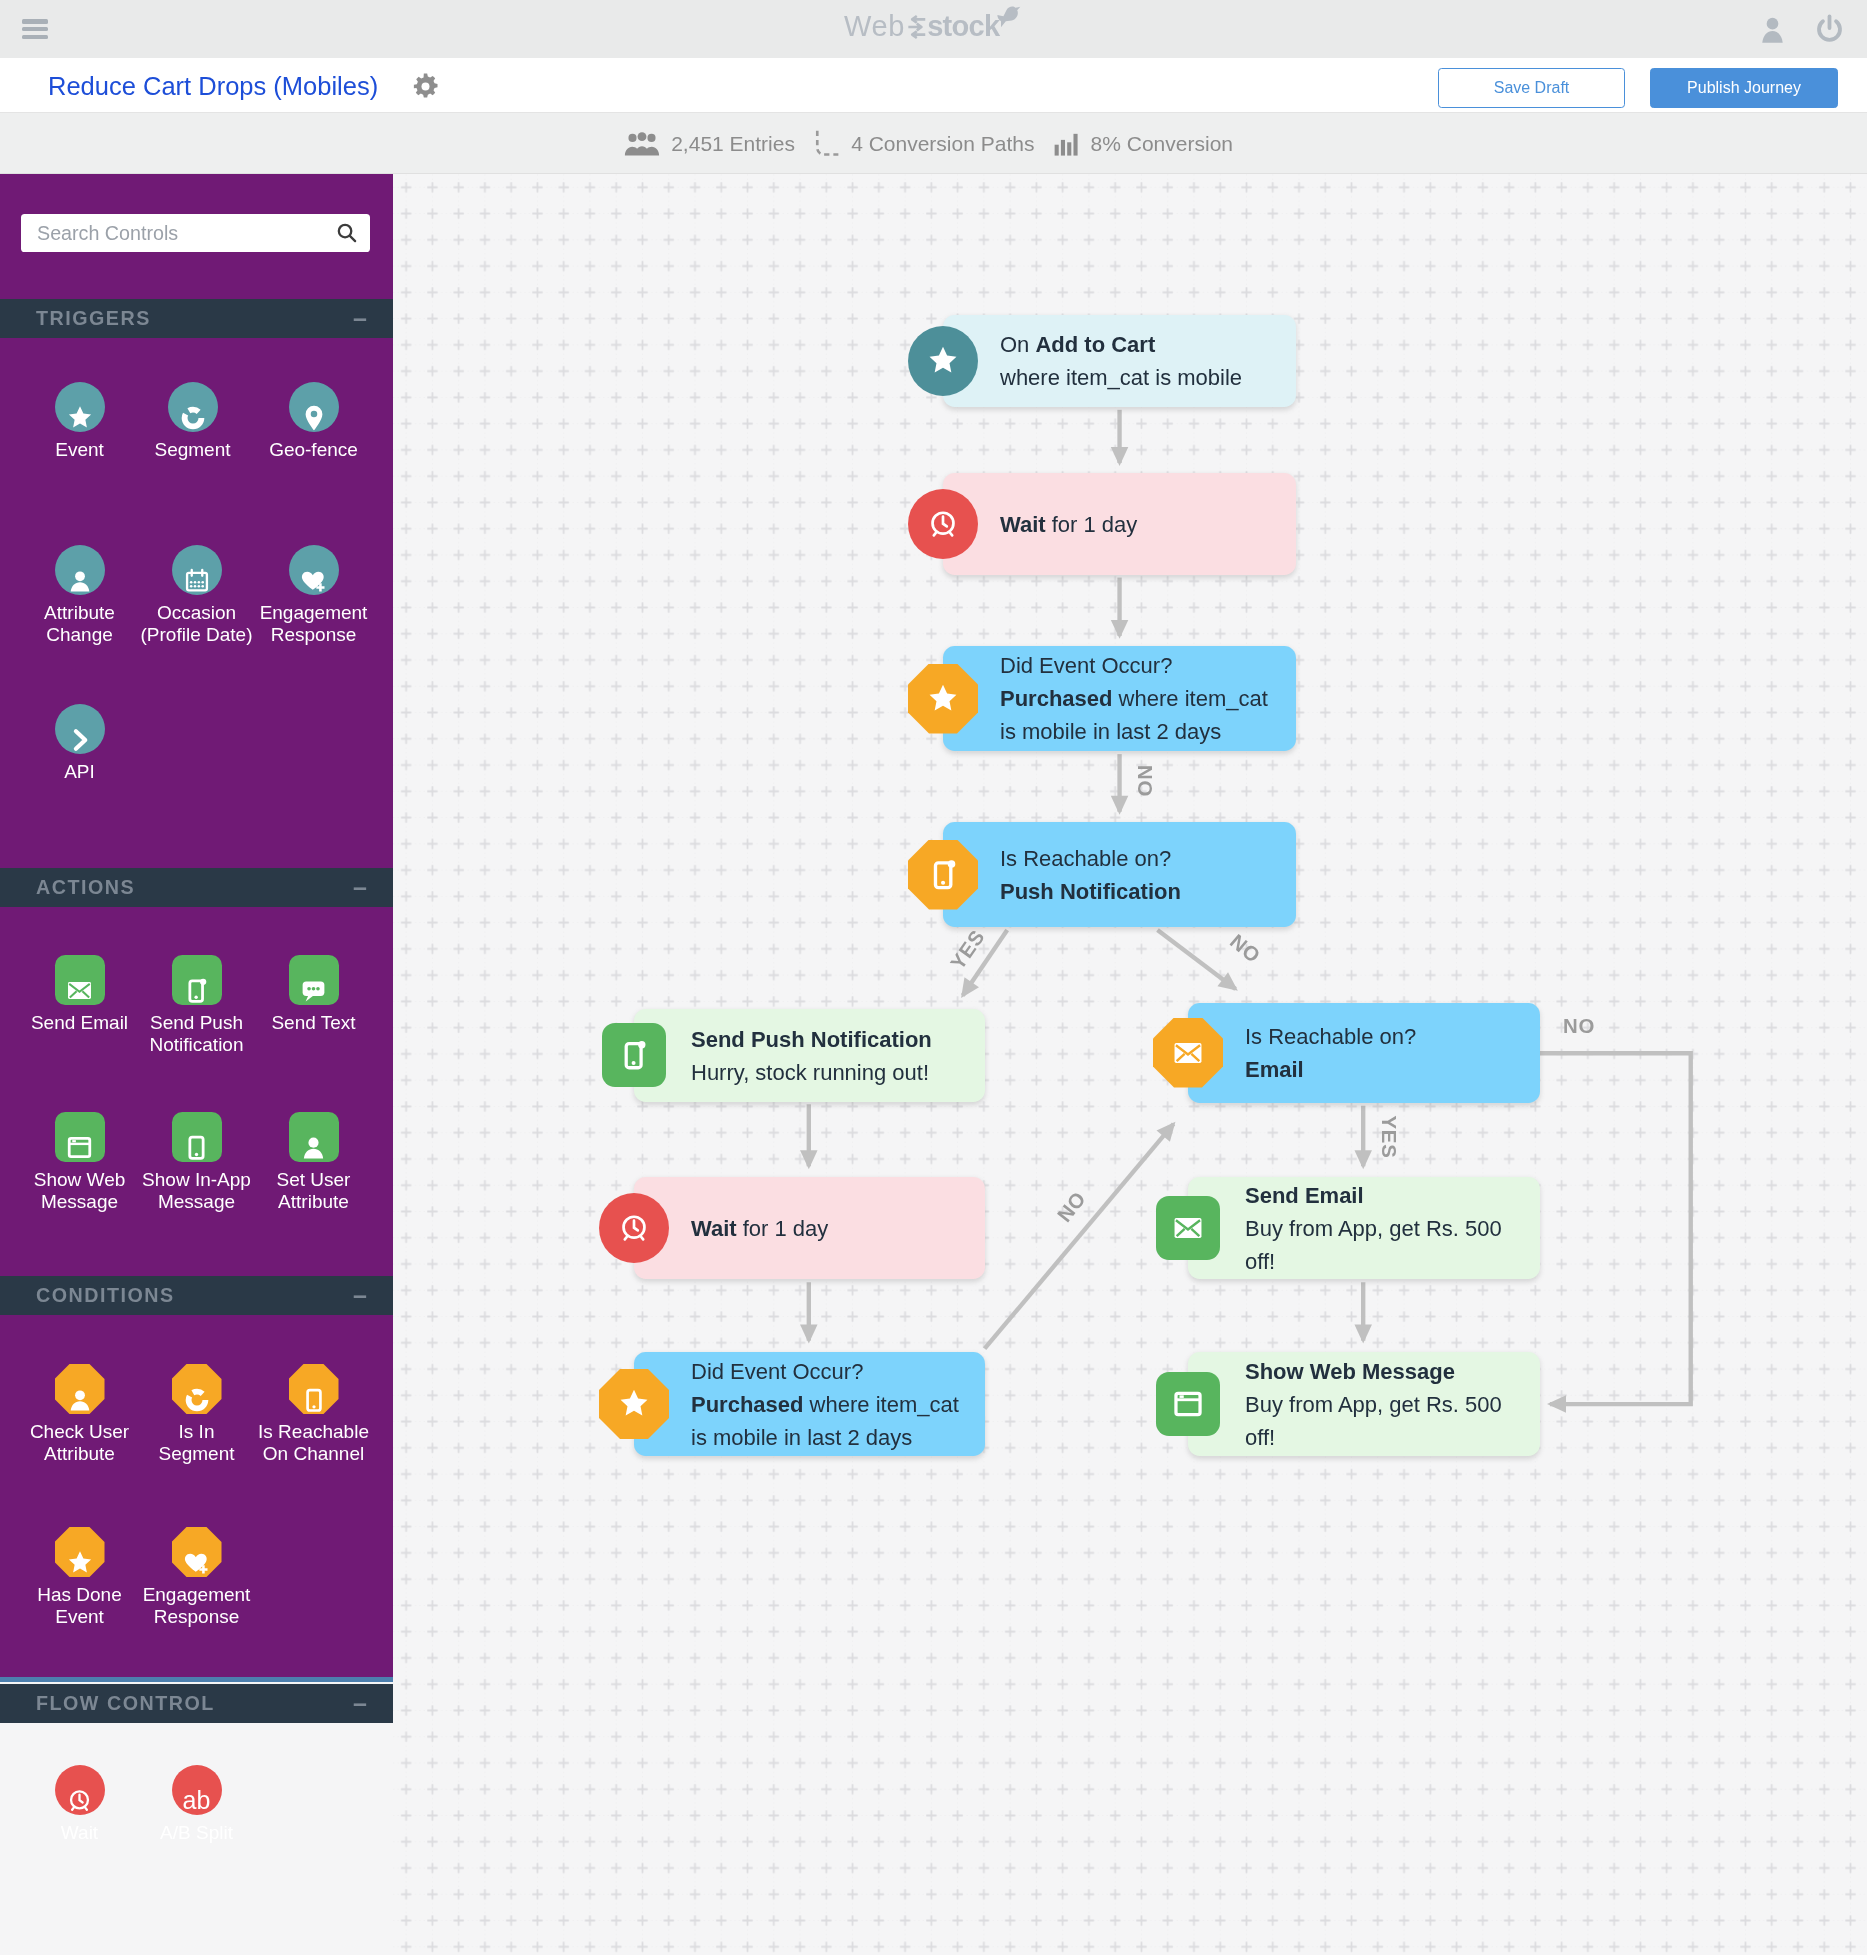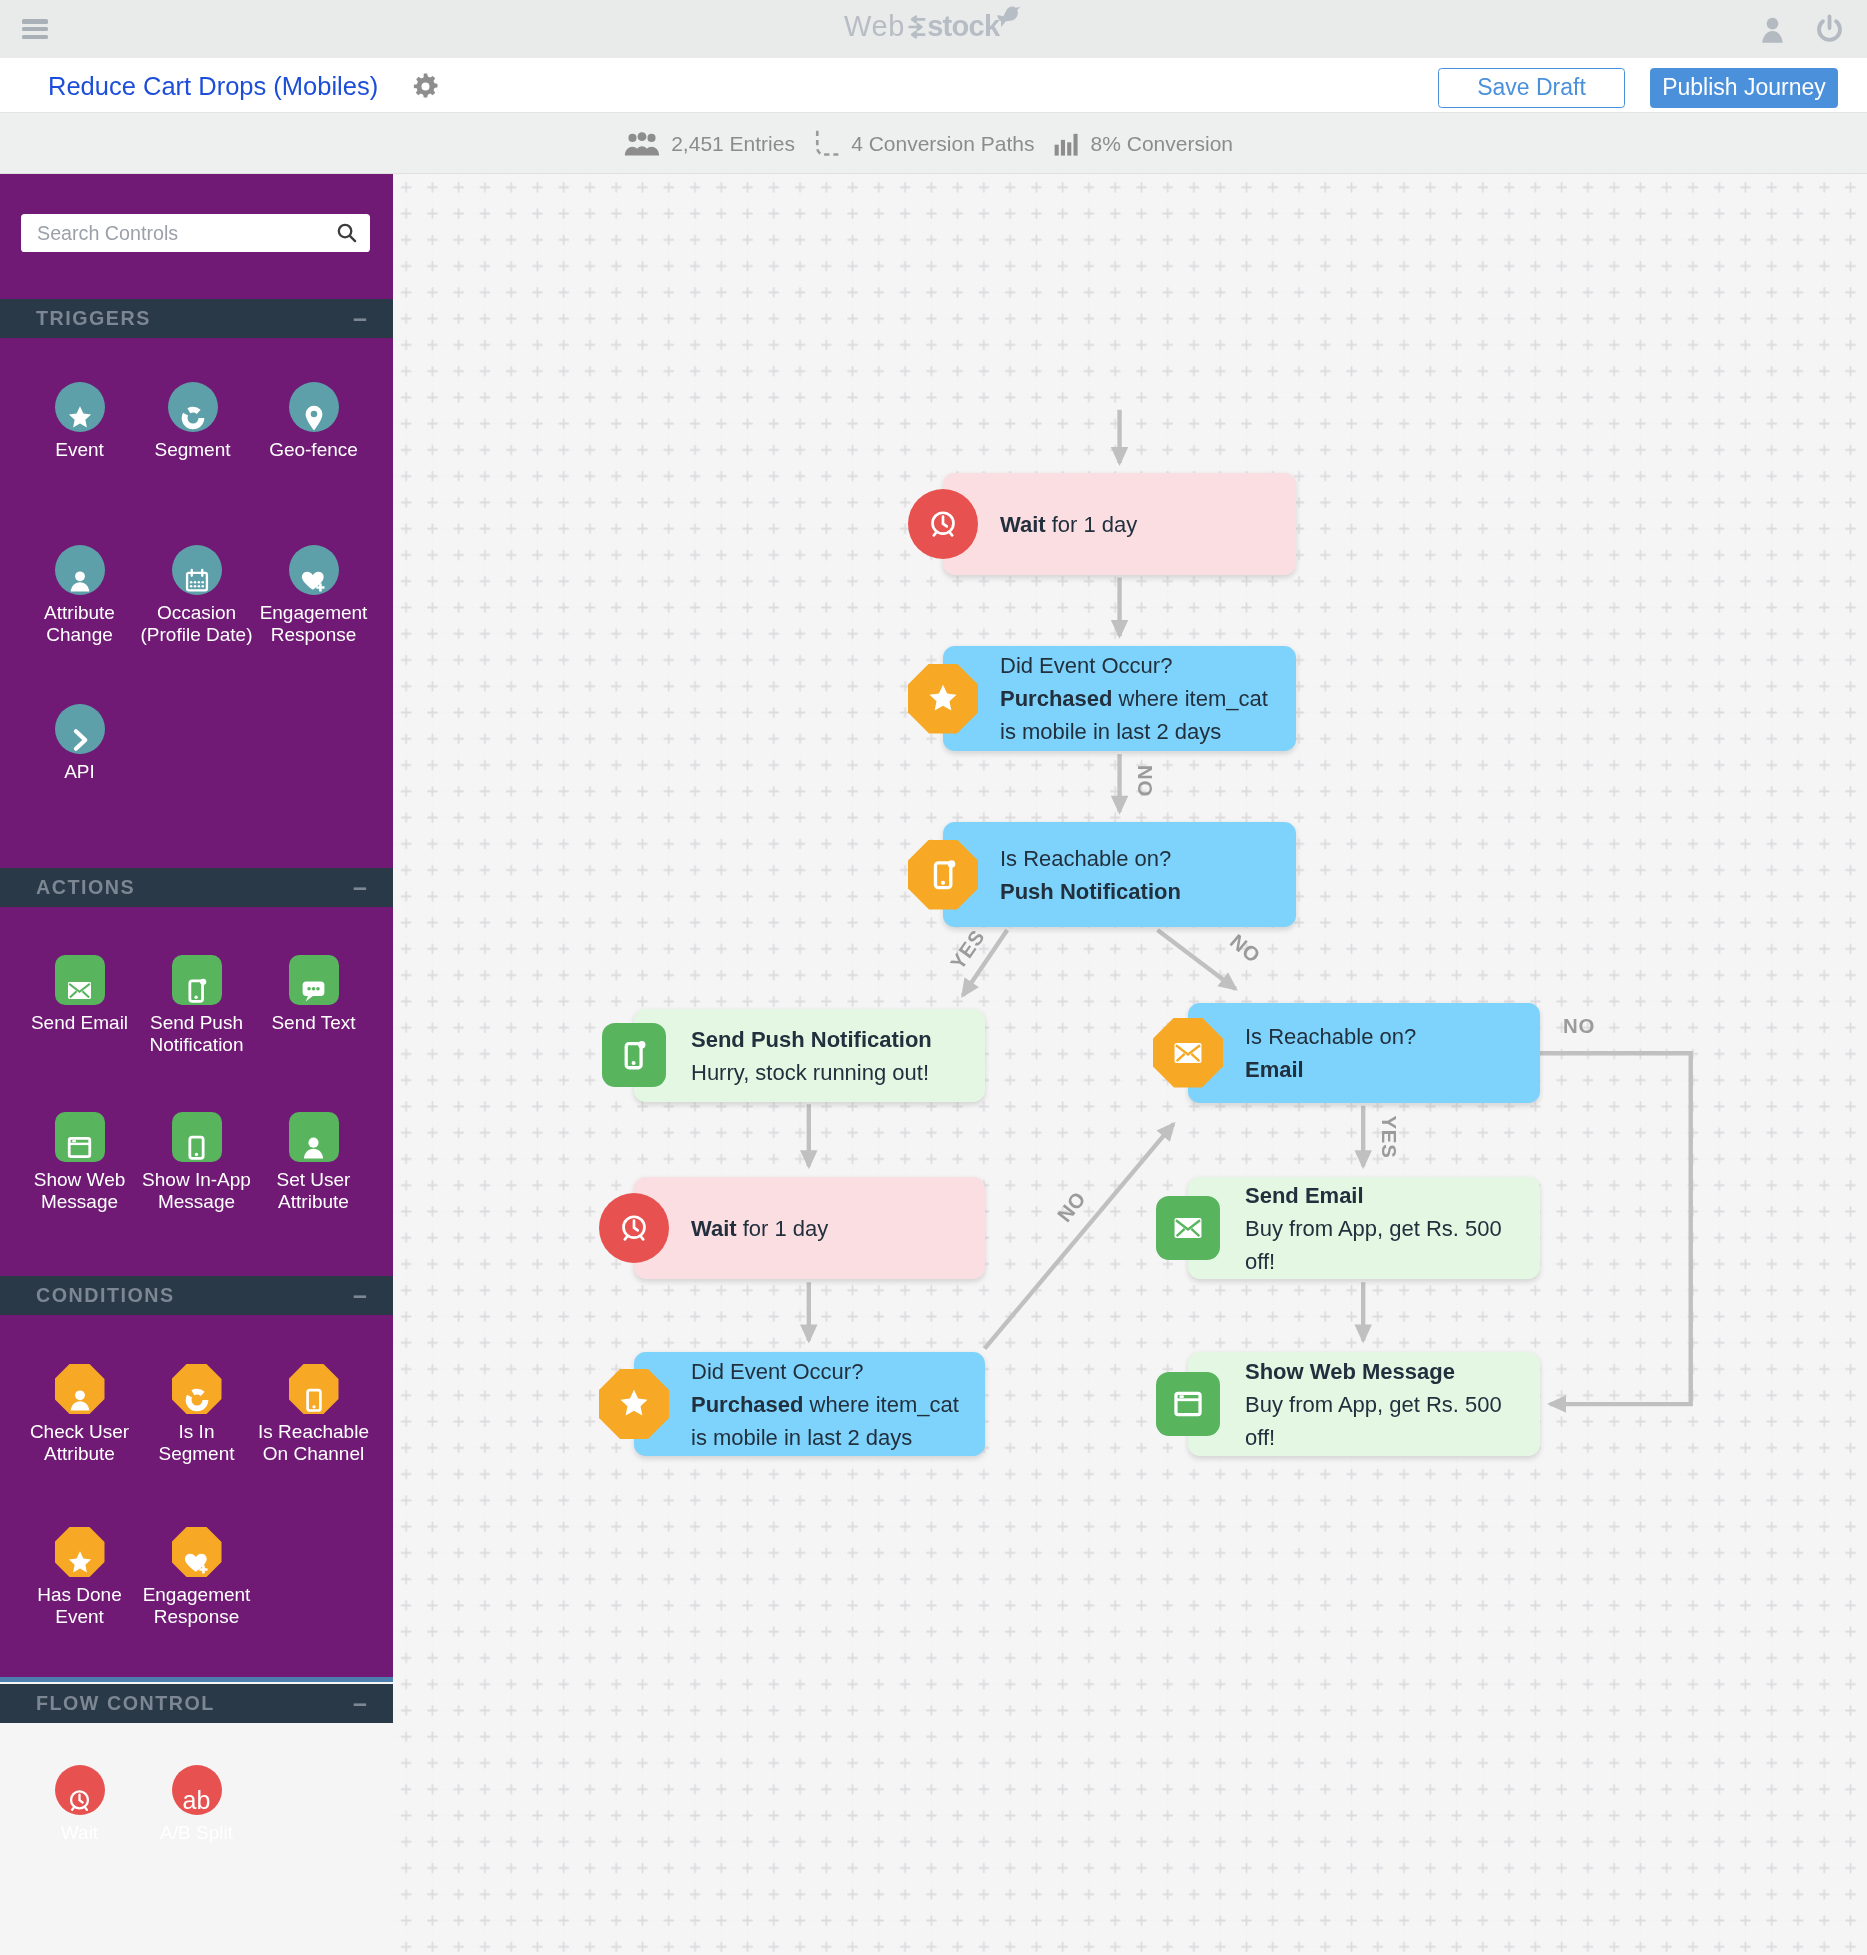--- a/index.html
+++ b/index.html
@@ -14,21 +14,21 @@
   .logo .lw { font-size:29px; font-weight:300; letter-spacing:0.7px; }
   .logo .ln { font-size:29px; font-weight:700; letter-spacing:-0.7px; }
   .logo svg { display:block; }
   .logo .bird { margin-left:-4.4px; margin-top:-19px; }
   .tb-ic { position:absolute; top:11.7px; width:35px; height:35px; cursor:pointer; }
 
   
   .titlebar { position:absolute; left:0; top:58px; width:1868px; height:55px; background:#ffffff; border-bottom:0.7px solid #e4e4e4; }
   .page-title { position:absolute; left:48px; top:14px; font-size:25.5px; color:#1d4ed8; }
   .gear { position:absolute; left:410px; top:13px; width:31px; height:31px; cursor:pointer; }
-  .btn { position:absolute; top:9.5px; height:40px; border-radius:3.6px; font-size:23px; display:flex; align-items:center; justify-content:center; cursor:pointer; }
+  .btn { position:absolute; top:9.5px; height:40px; border-radius:3.6px; font-size:16px; display:flex; align-items:center; justify-content:center; cursor:pointer; }
   .btn-save { left:1438px; width:187px; background:#ffffff; border:1.5px solid #4a90da; color:#4a90da; }
   .btn-publish { left:1650px; width:188px; background:#4a90da; border:1.5px solid #4a90da; color:#ffffff; }
 
   
   .statsbar { position:absolute; left:0; top:113px; width:1868px; height:61px; background:#eeefef; border-bottom:0.7px solid #e0e0e0; }
   .stats { position:absolute; left:623px; top:0; height:61px; display:flex; align-items:center; gap:17px; }
   .stat { display:flex; align-items:center; gap:10.2px; color:#8c8c8c; font-size:21px; }
   .stat svg { display:block; }
 
   
@@ -396,20 +396,31 @@
     </g>
   </svg>
 
   <div class="edge-label" style="left:751px;top:607px;transform:translate(-50%,-50%) rotate(90deg);">NO</div>
   <div class="edge-label" style="left:575px;top:776px;transform:translate(-50%,-50%) rotate(-55deg);">YES</div>
   <div class="edge-label" style="left:852px;top:775px;transform:translate(-50%,-50%) rotate(40deg);">NO</div>
   <div class="edge-label" style="left:679px;top:1033px;transform:translate(-50%,-50%) rotate(-52deg);">NO</div>
   <div class="edge-label" style="left:995px;top:963px;transform:translate(-50%,-50%) rotate(90deg);">YES</div>
   <div class="edge-label" style="left:1186px;top:852px;transform:translate(-50%,-50%);">NO</div>
 
+  <div class="node n-cyan" style="left:550px;top:141px;width:353px;height:92px;">
+    <div class="nicon big circ" style="top:11px;background:#4d8f99;">
+        <svg width="34" height="34" viewBox="0 0 24 24">
+          <path d="M12 2l2.9 6.2 6.6.8-4.9 4.5 1.3 6.6L12 16.7l-5.9 3.4 1.3-6.6L2.5 9l6.6-.8z" fill="#fff"></path>
+        </svg>
+      </div>
+    <div class="ntext">
+        <div class="nline"><span>On </span><b>Add to Cart</b><span></span></div>
+    <div class="nline"><span>where item_cat is mobile</span><b></b><span></span></div>
+      </div>
+  </div>
 
   <div class="node n-pink" style="left:550px;top:299px;width:353px;height:102px;">
     <div class="nicon big circ red" style="top:16px;">
         <svg width="38" height="38" viewBox="0 0 24 24" fill="none" stroke="#fff" stroke-width="1.7" stroke-linecap="round">
           <circle cx="12" cy="11.5" r="6.6"></circle>
           <path d="M12 7.4v4.4l2.4 1.7"></path>
           <path d="M7.8 17.2l-1.6 2M16.2 17.2l1.6 2"></path>
         </svg>
       </div>
     <div class="ntext">

